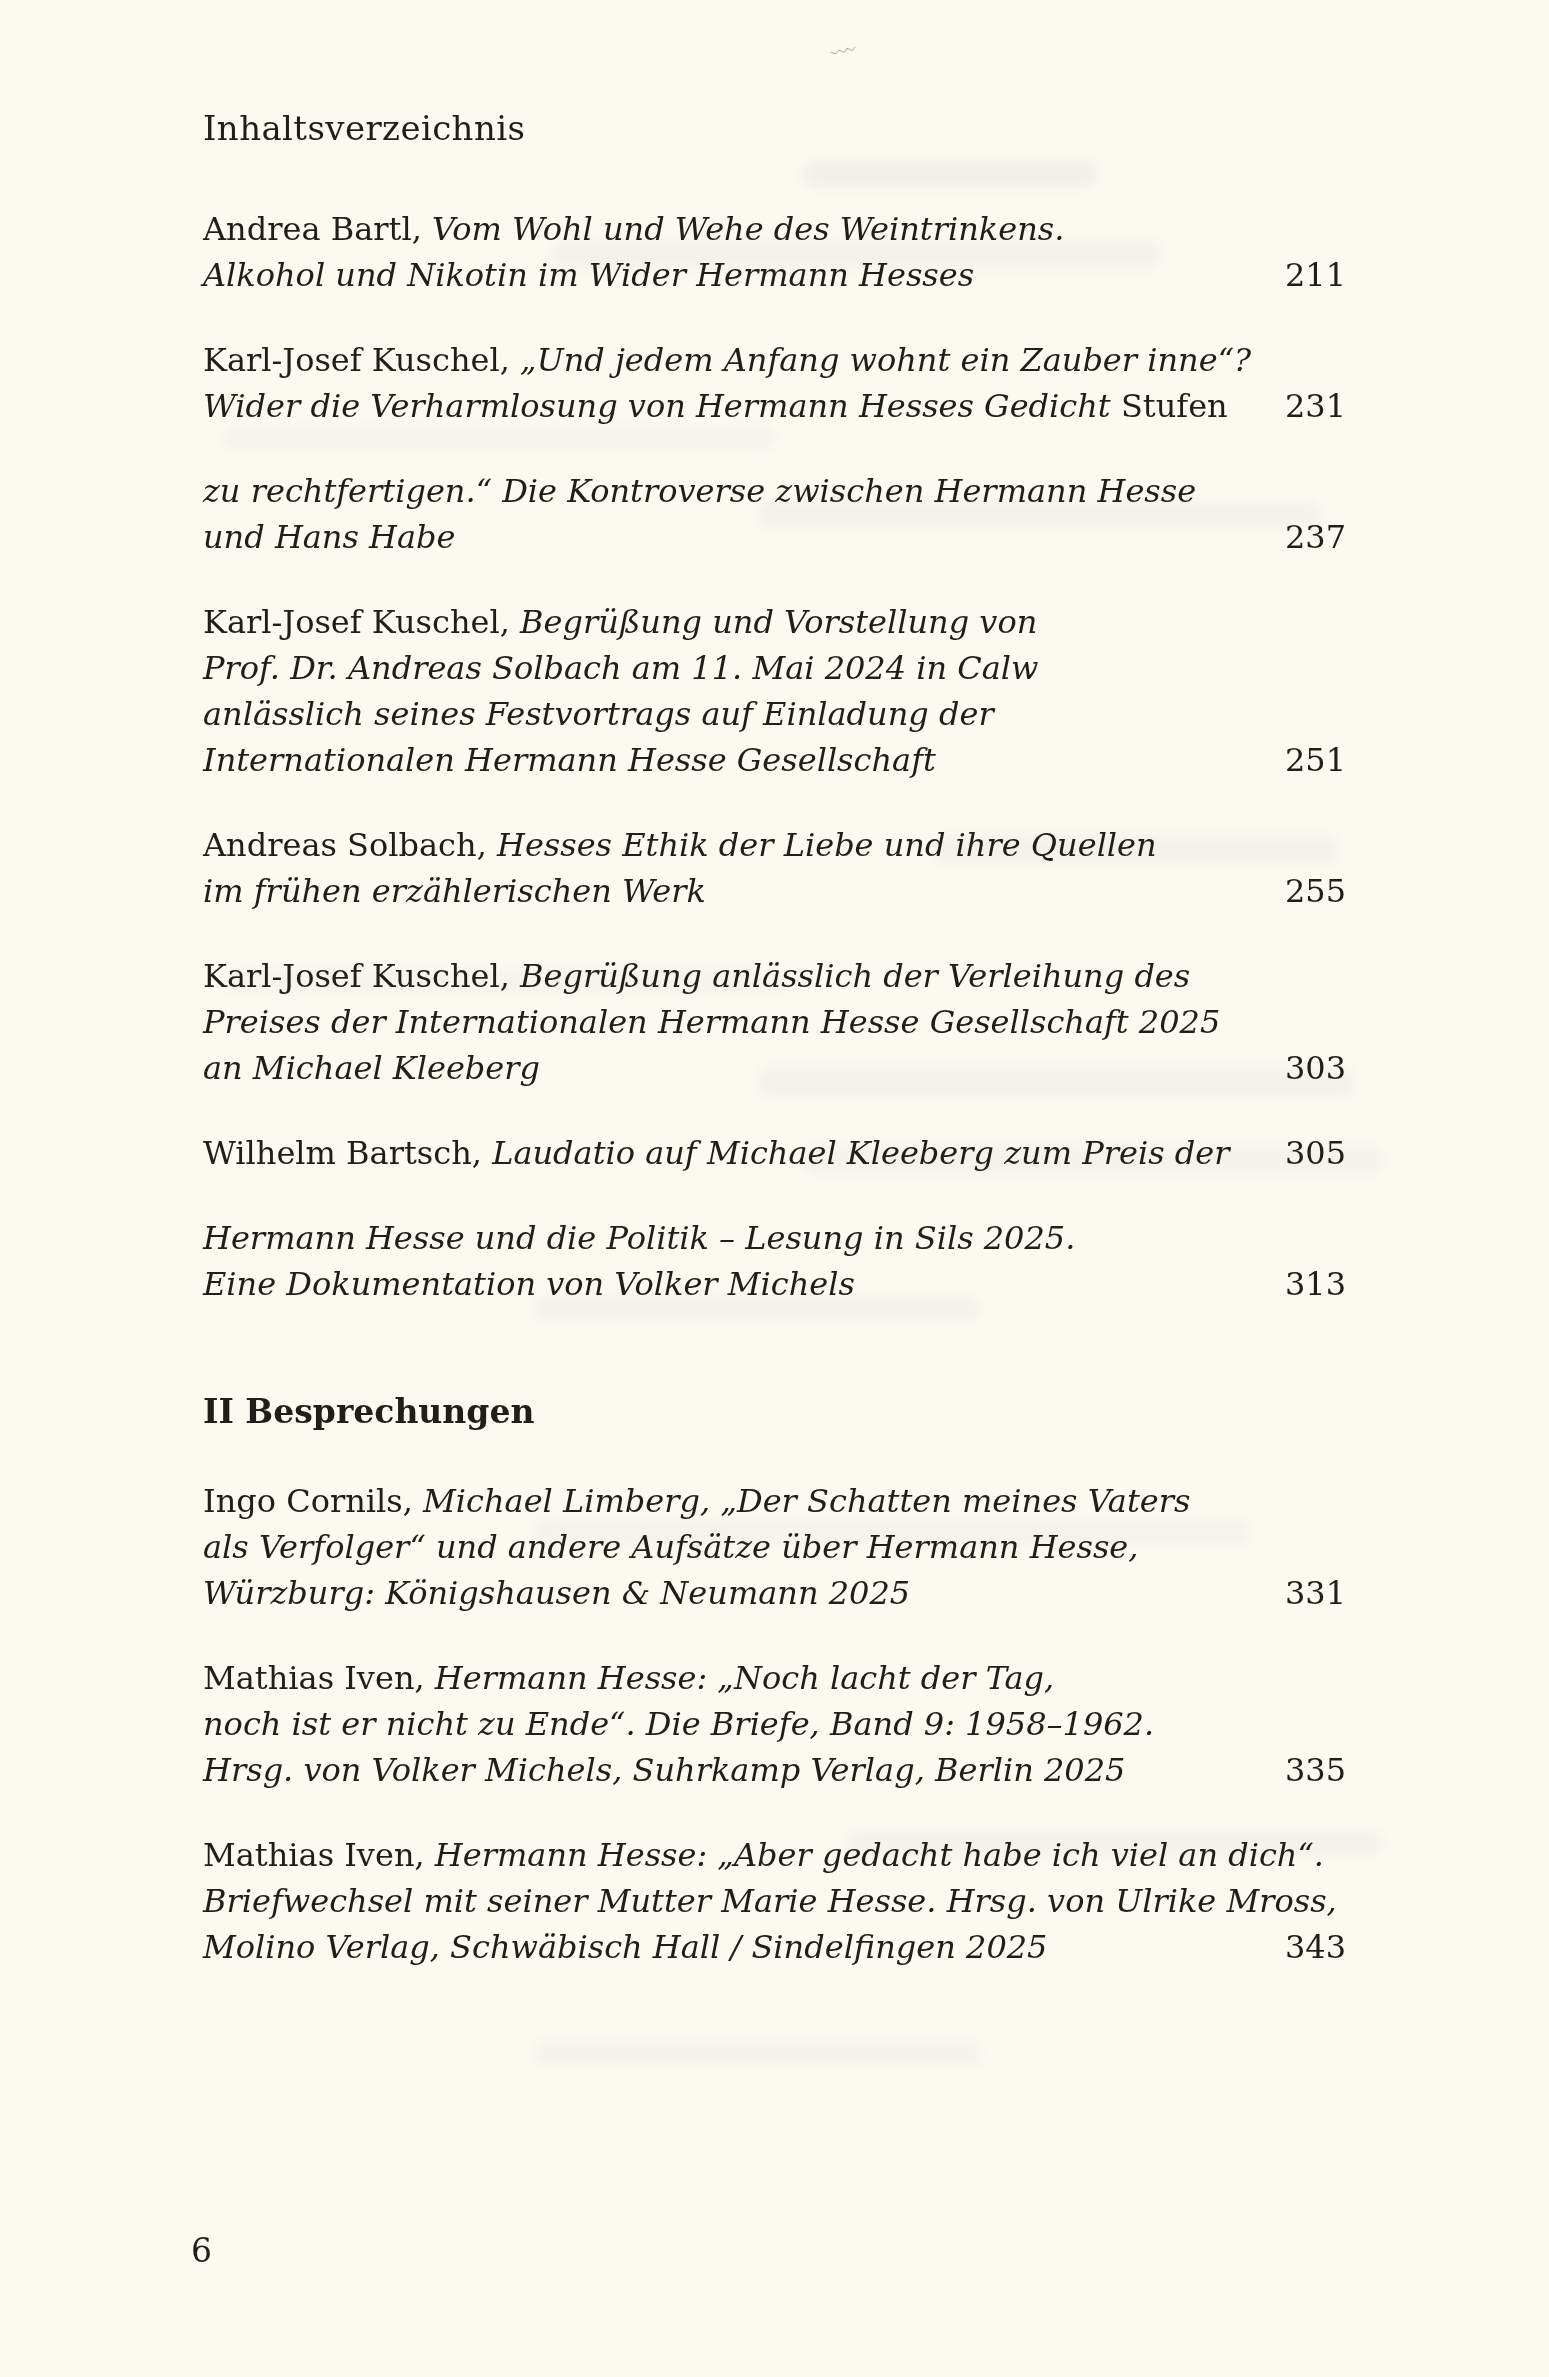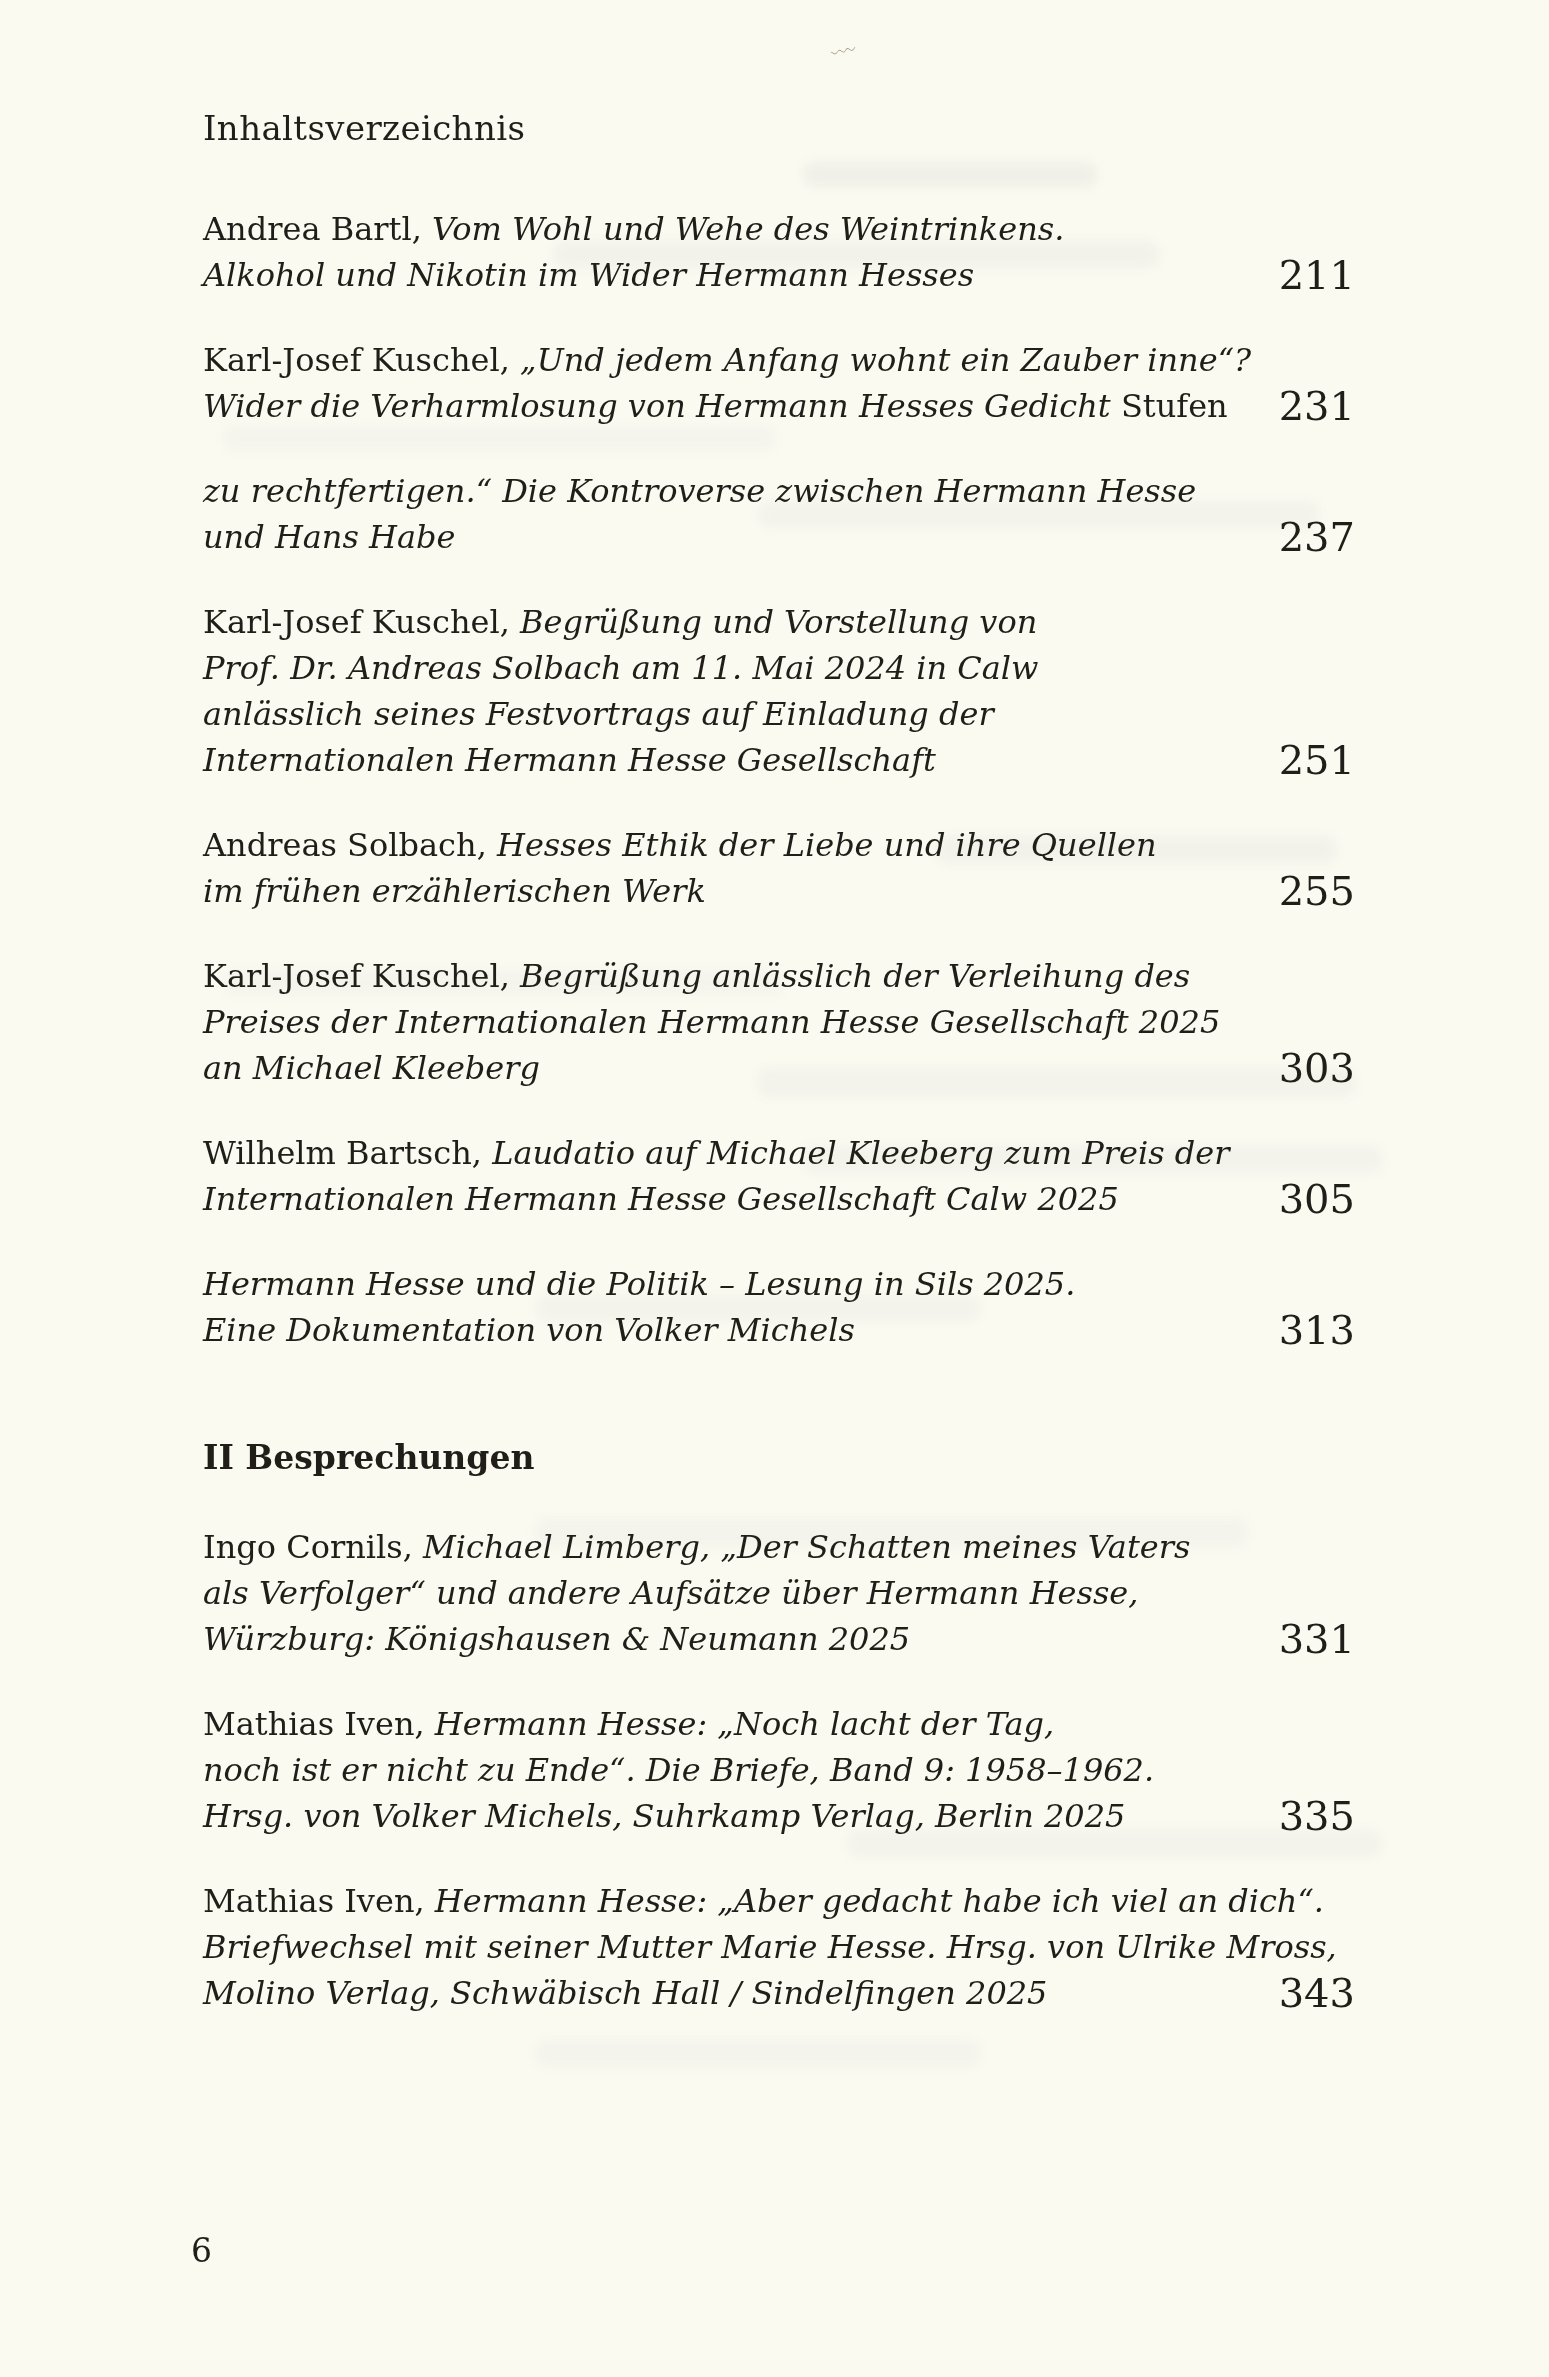--- a/index.html
+++ b/index.html
@@ -57,24 +57,24 @@
     line-height: 46px;
     margin-bottom: 39px;
   }
   .entry .line {
     white-space: nowrap;
   }
   .seg.italic { font-style: italic; }
   .seg.roman  { font-style: normal; }
   .pagenum {
     position: absolute;
-    right: 7px;
+    right: 16px;
     bottom: 0;
     font-style: normal;
-    font-size: 40px;
+    font-size: 32px;
     line-height: 46px;
     margin-top: 44px;
   }
   .page-footer {
     position: absolute;
     left: 191px;
     top: 2228px;
     font-size: 33px;
     line-height: 46px;
   }
@@ -142,21 +142,20 @@
           <div class="lines">
             <div class="line"><span class="seg roman">Karl-Josef Kuschel, </span><span class="seg italic">Begrüßung anlässlich der Verleihung des</span></div>
             <div class="line"><span class="seg italic">Preises der Internationalen Hermann Hesse Gesellschaft 2025</span></div>
             <div class="line"><span class="seg italic">an Michael Kleeberg</span></div>
           </div>
           <span class="pagenum">303</span>
         </div>
         <div class="entry">
           <div class="lines">
             <div class="line"><span class="seg roman">Wilhelm Bartsch, </span><span class="seg italic">Laudatio auf Michael Kleeberg zum Preis der</span></div>
-            <div class="line"><span class="seg italic">Internationalen Hermann Hesse Gesellschaft Calw 2025</span></div>
           </div>
           <span class="pagenum">305</span>
         </div>
         <div class="entry">
           <div class="lines">
             <div class="line"><span class="seg italic">Hermann Hesse und die Politik – Lesung in Sils 2025.</span></div>
             <div class="line"><span class="seg italic">Eine Dokumentation von Volker Michels</span></div>
           </div>
           <span class="pagenum">313</span>
         </div>

